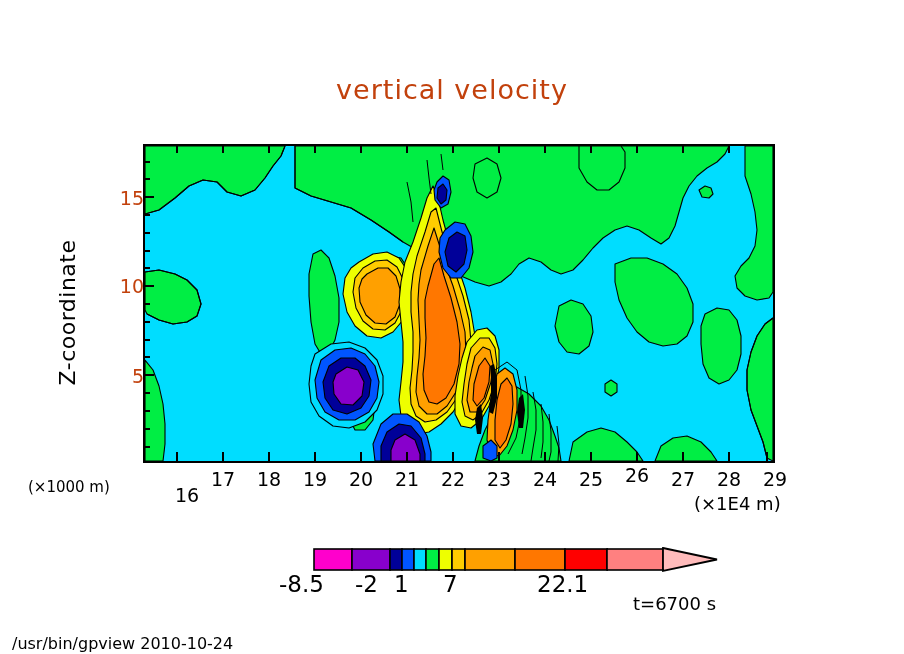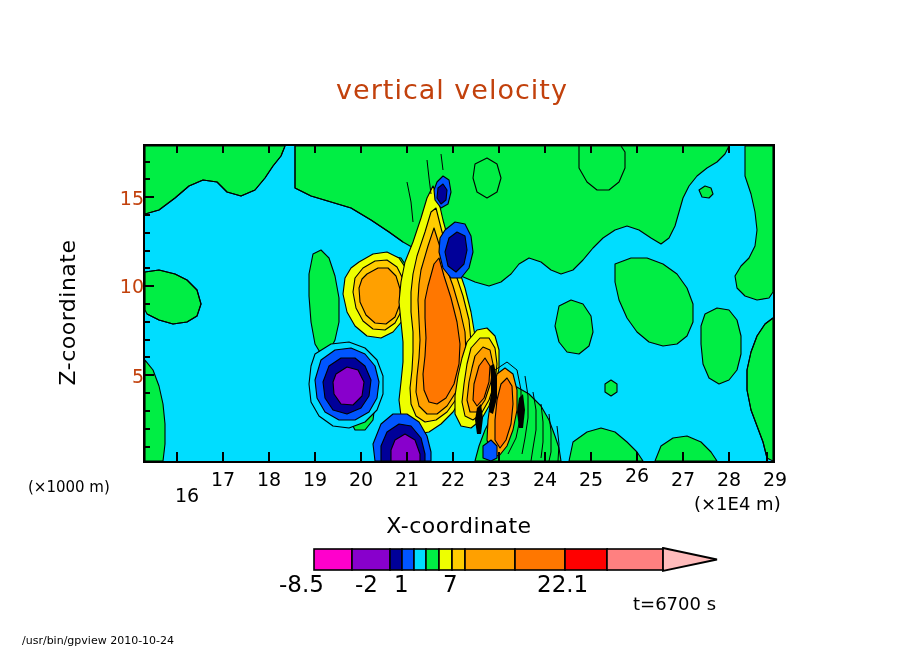--- a/index.html
+++ b/index.html
@@ -105,22 +105,22 @@
   }
   .time-label {
     position: absolute;
     left: 633px; top: 593px;
     font-size: 18px;
   }
 
   
   .footer-left {
     position: absolute;
-    left: 22px; top: 634px;
-    font-size: 11px;
+    left: 12px; top: 634px;
+    font-size: 16px;
     font-family: "DejaVu Sans", sans-serif;
   }
   .footer-right {
     position: absolute;
     right: 24px; top: 634px;
     font-size: 11px;
     font-family: "DejaVu Sans", sans-serif;
   }
 </style>
 </head>
@@ -307,21 +307,20 @@
   <div class="xtick-label" style="left:479px; top:468px;">23</div>
   <div class="xtick-label" style="left:525px; top:468px;">24</div>
   <div class="xtick-label" style="left:571px; top:468px;">25</div>
   <div class="xtick-label" style="left:617px; top:464px;">26</div>
   <div class="xtick-label" style="left:663px; top:468px;">27</div>
   <div class="xtick-label" style="left:709px; top:468px;">28</div>
   <div class="xtick-label" style="left:755px; top:468px;">29</div>
 
   <div class="y-axis-title">Z-coordinate</div>
   <div class="y-unit">(×1000 m)</div>
-  <div class="x-axis-title">X-coordinate</div>
   <div class="x-unit">(×1E4 m)</div>
 
   <div class="colorbar-wrap">
     <svg width="340" height="30" viewBox="0 0 340 30">
       <g stroke="#000" stroke-width="1.6">
         <rect x="1" y="3" width="38" height="21" fill="#ff00cc"></rect>
         <rect x="39" y="3" width="38" height="21" fill="#8800cc"></rect>
         <rect x="77" y="3" width="12" height="21" fill="#000099"></rect>
         <rect x="89" y="3" width="12" height="21" fill="#0055ff"></rect>
         <rect x="101" y="3" width="12" height="21" fill="#00ddff"></rect>

